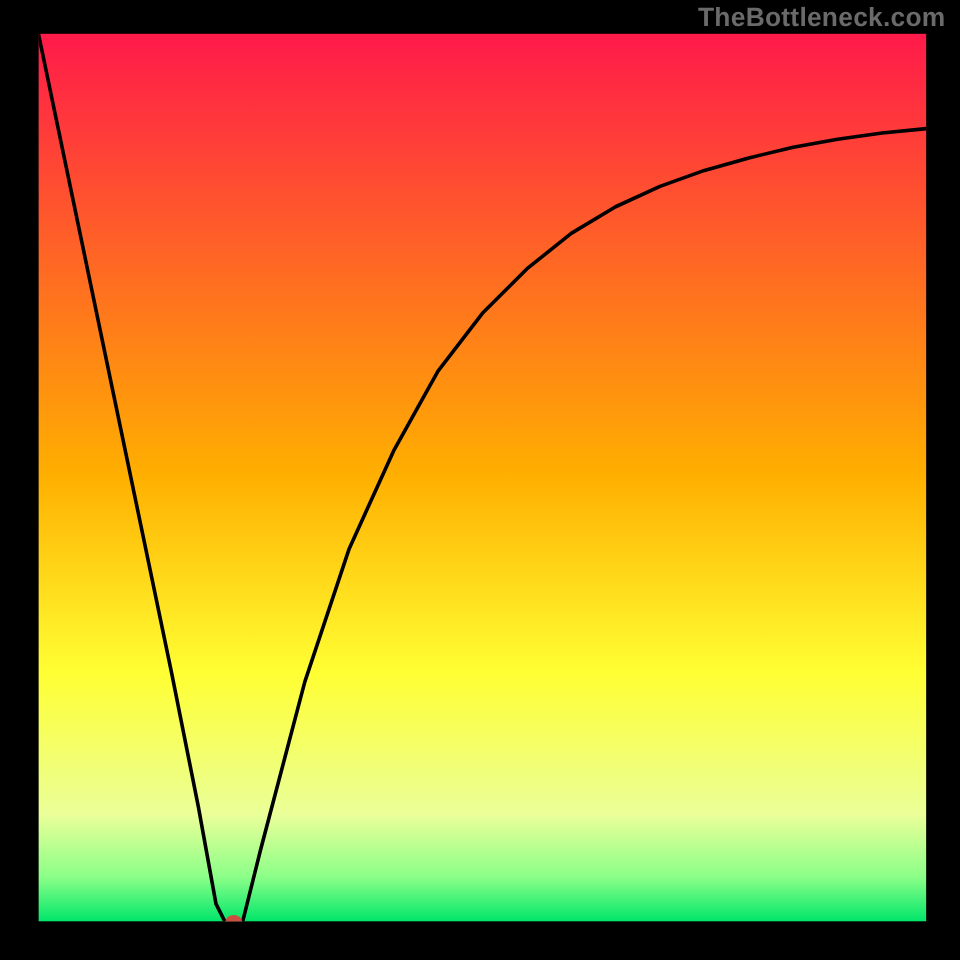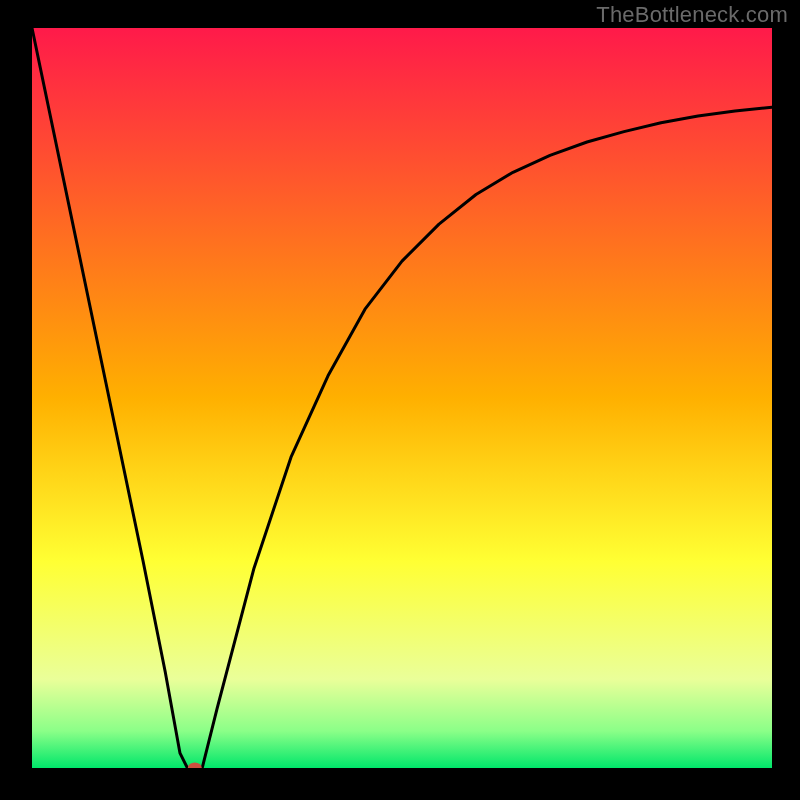--- a/index.html
+++ b/index.html
@@ -16,21 +16,21 @@
     width: 800px;
     height: 800px;
     background: #000;
   }
   .watermark {
     position: absolute;
     top: 2px;
     right: 12px;
     color: #6a6a6a;
     font-size: 22px;
-    font-weight: 400;
+    font-weight: 700;
     letter-spacing: 0.2px;
     z-index: 10;
   }
   .plot {
     position: absolute;
     left: 32px;
     top: 28px;
     width: 740px;
     height: 740px;
   }

